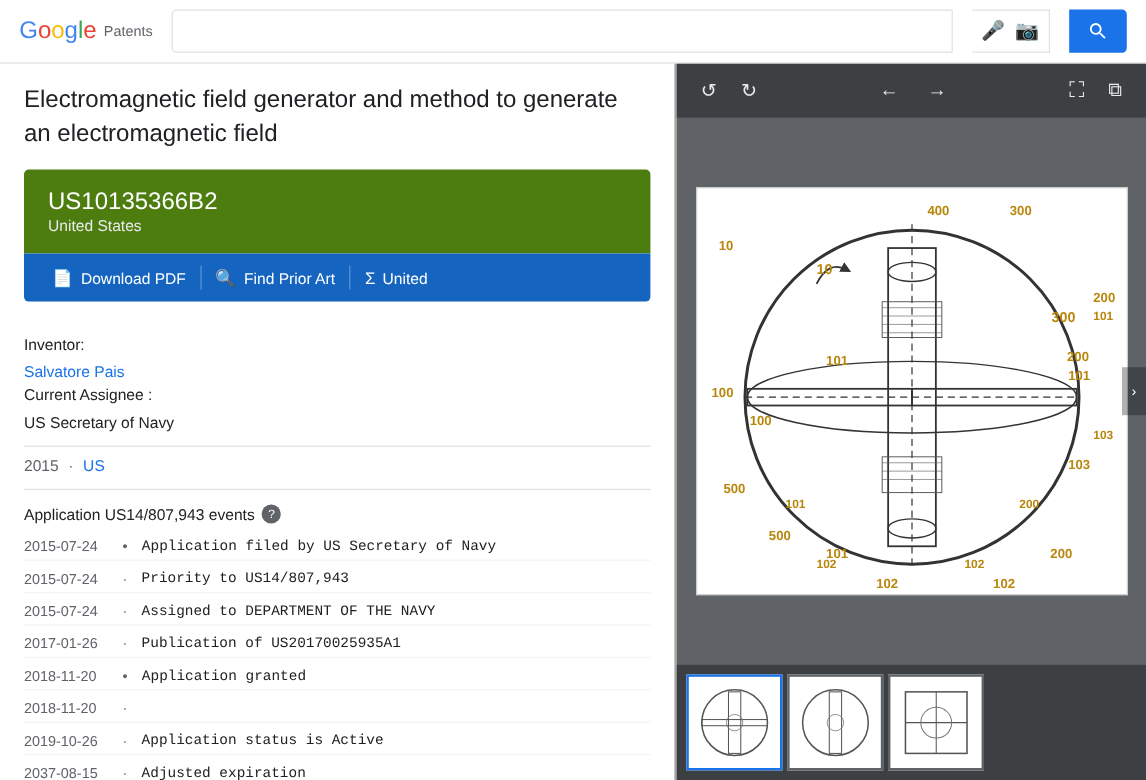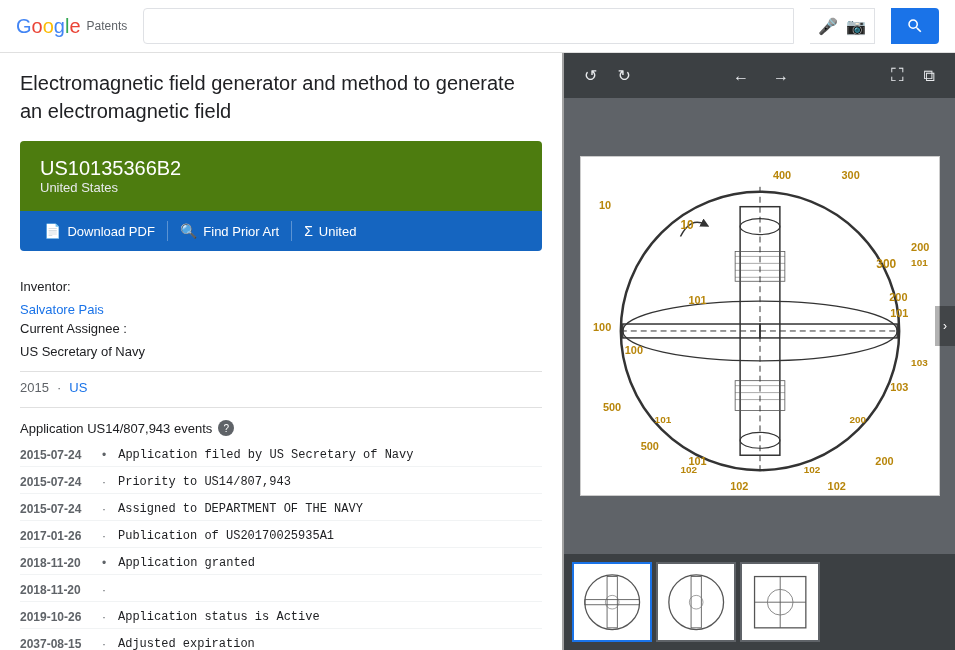--- a/index.html
+++ b/index.html
@@ -41,21 +41,21 @@
     .info-link { color: #1a73e8; text-decoration: none; cursor: pointer; }
 
     .section-title { font-size: 14px; font-weight: 500; color: #202124; margin: 12px 0 6px; }
     .year-tags { display: flex; gap: 8px; font-size: 13px; color: #5f6368; margin-bottom: 4px; }
     .year-tag { color: #5f6368; }
 
     .events-section { margin: 12px 0; }
     .events-title { font-size: 13px; font-weight: 500; display: flex; align-items: flex-end; gap: 6px; margin-bottom: 8px; }
     .help-icon { width: 16px; height: 16px; border-radius: 50%; background: #5f6368; color: white; font-size: 10px; display: flex; align-items: center; justify-content: center; cursor: pointer; }
     .event-row { display: flex; gap: 12px; font-size: 12px; margin: 4px 0; color: #202124; border-bottom: 1px solid #f1f3f4; padding: 4px 0; }
-    .event-date { color: #5f6368; min-width: 70px; font-weight: 700; }
+    .event-date { color: #5f6368; min-width: 70px; font-weight: 400; }
     .event-bullet { color: #5f6368; }
     .event-desc { color: #202124; flex: 1; font-family: Liberation Mono, monospace; }
 
     
     .right-panel { flex: 1; background: #5f6368; display: flex; flex-direction: column; }
     .viewer-toolbar { background: #3c4043; display: flex; align-items: center; justify-content: space-between; padding: 8px 16px; }
     .toolbar-left { display: flex; gap: 12px; align-items: center; }
     .toolbar-center { display: flex; gap: 16px; align-items: center; }
     .toolbar-right { display: flex; gap: 12px; align-items: center; }
     .toolbar-btn { background: none; border: none; cursor: pointer; color: #e8eaed; font-size: 16px; padding: 4px; border-radius: 4px; }

